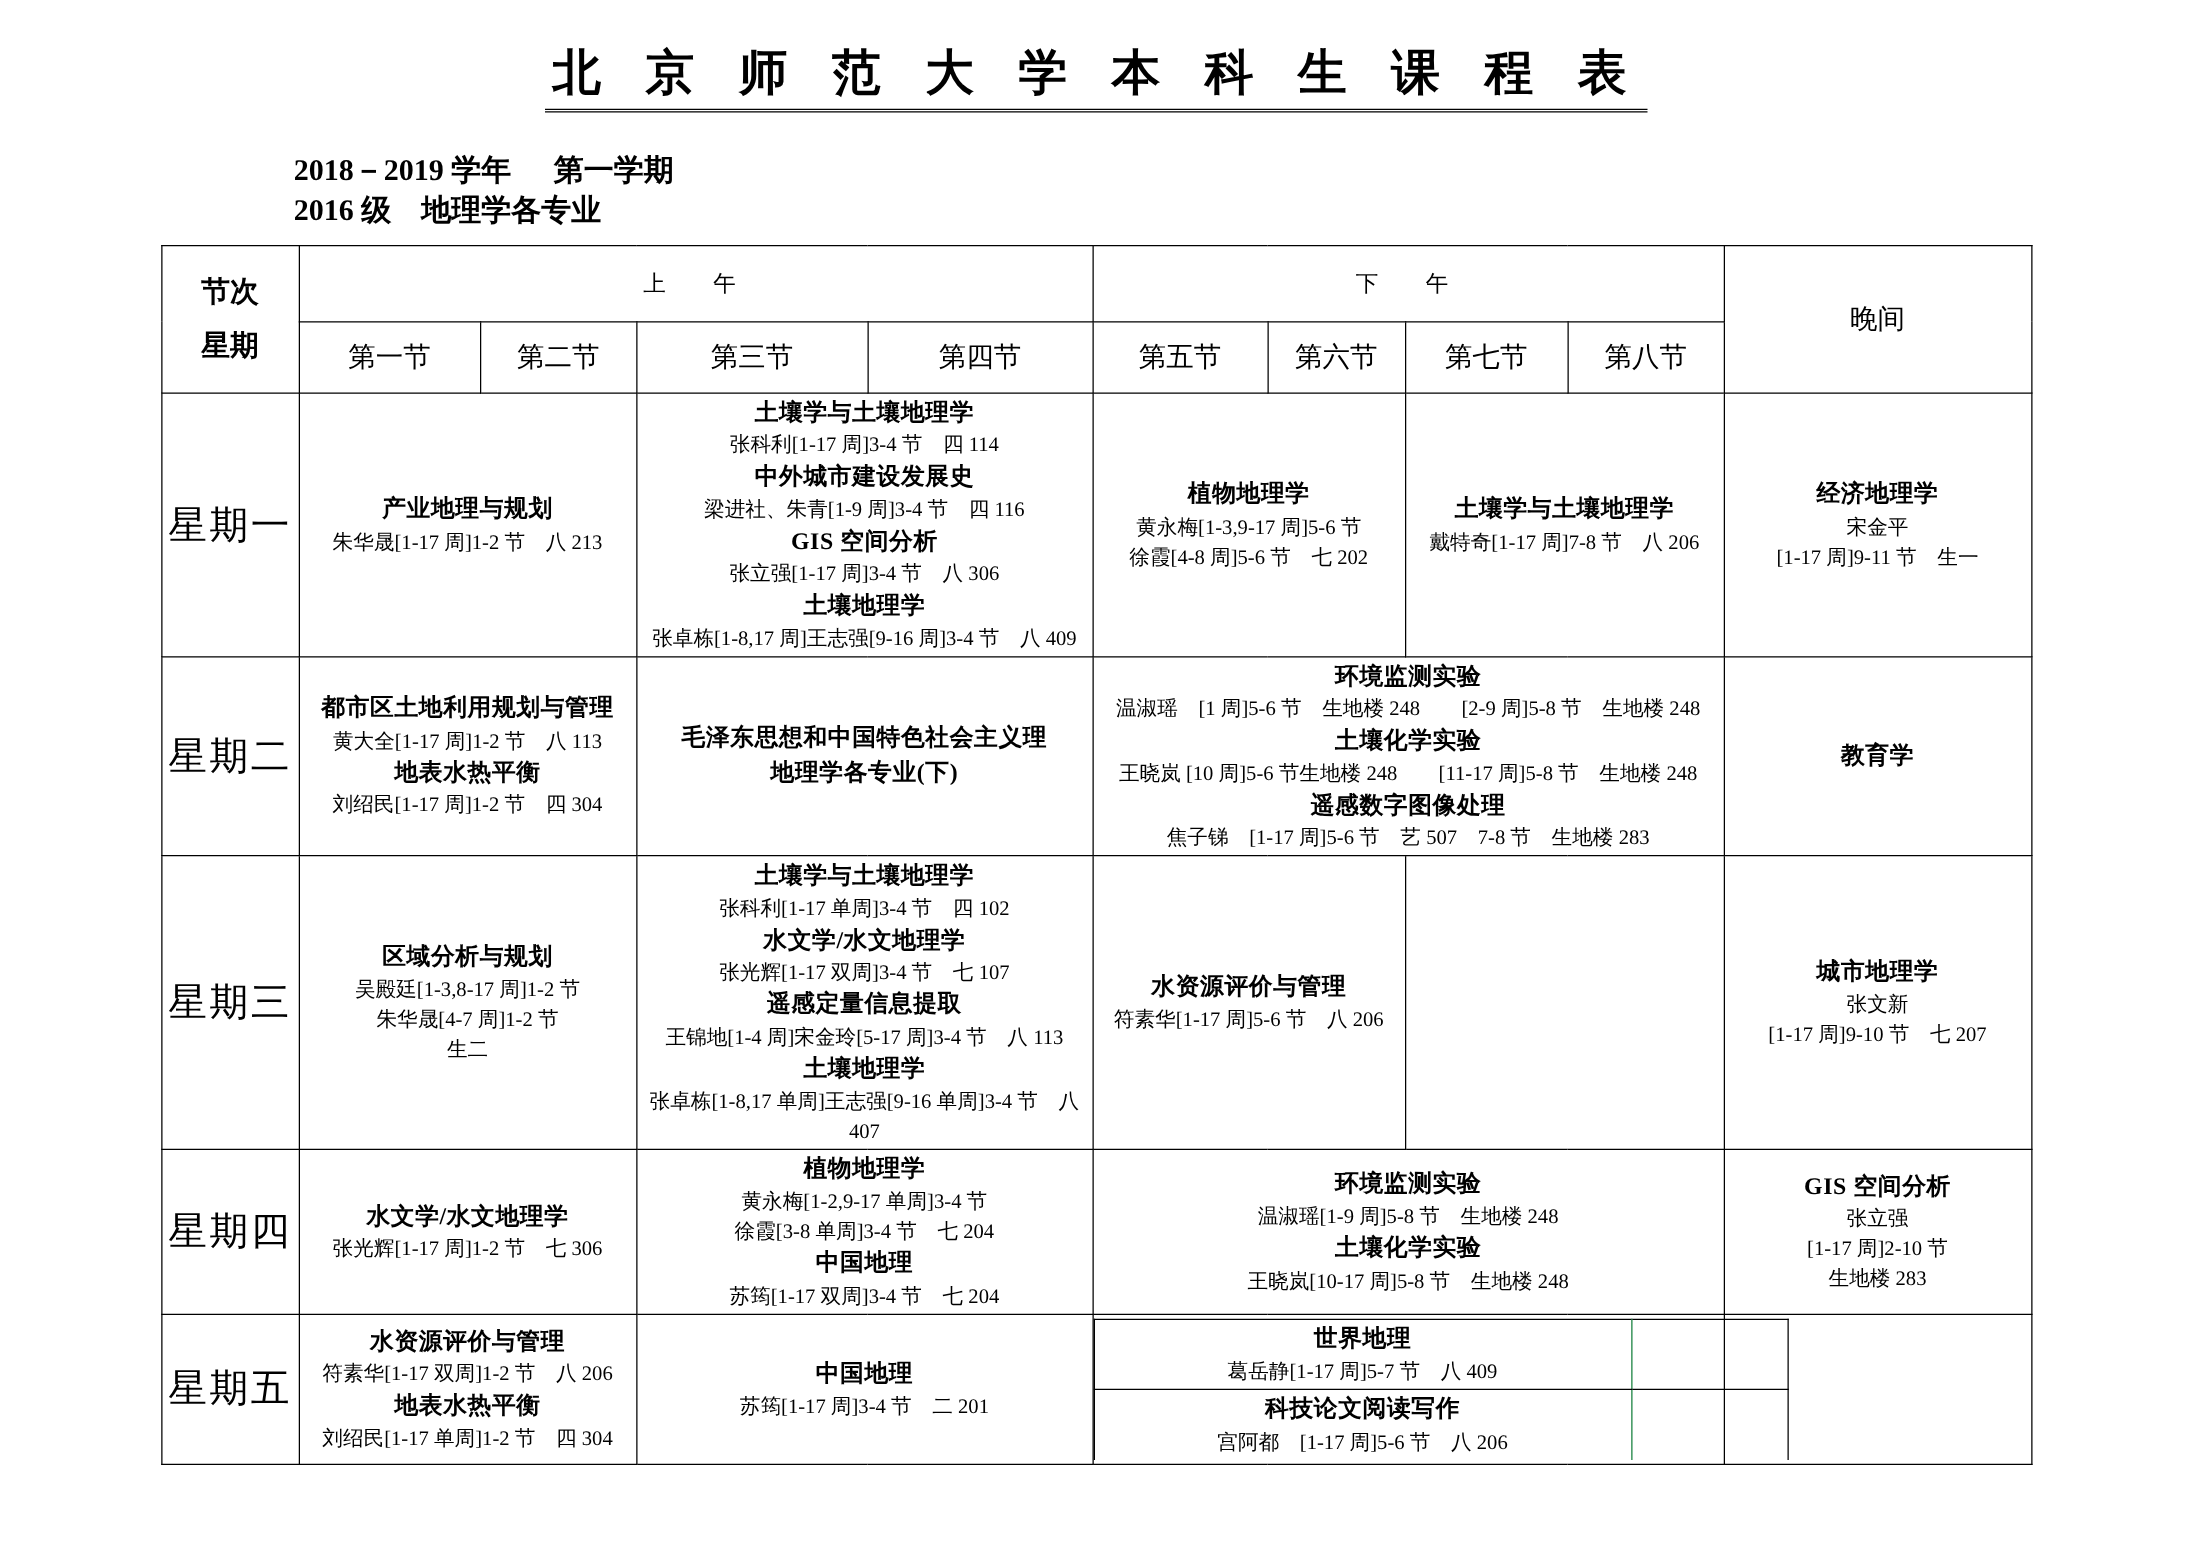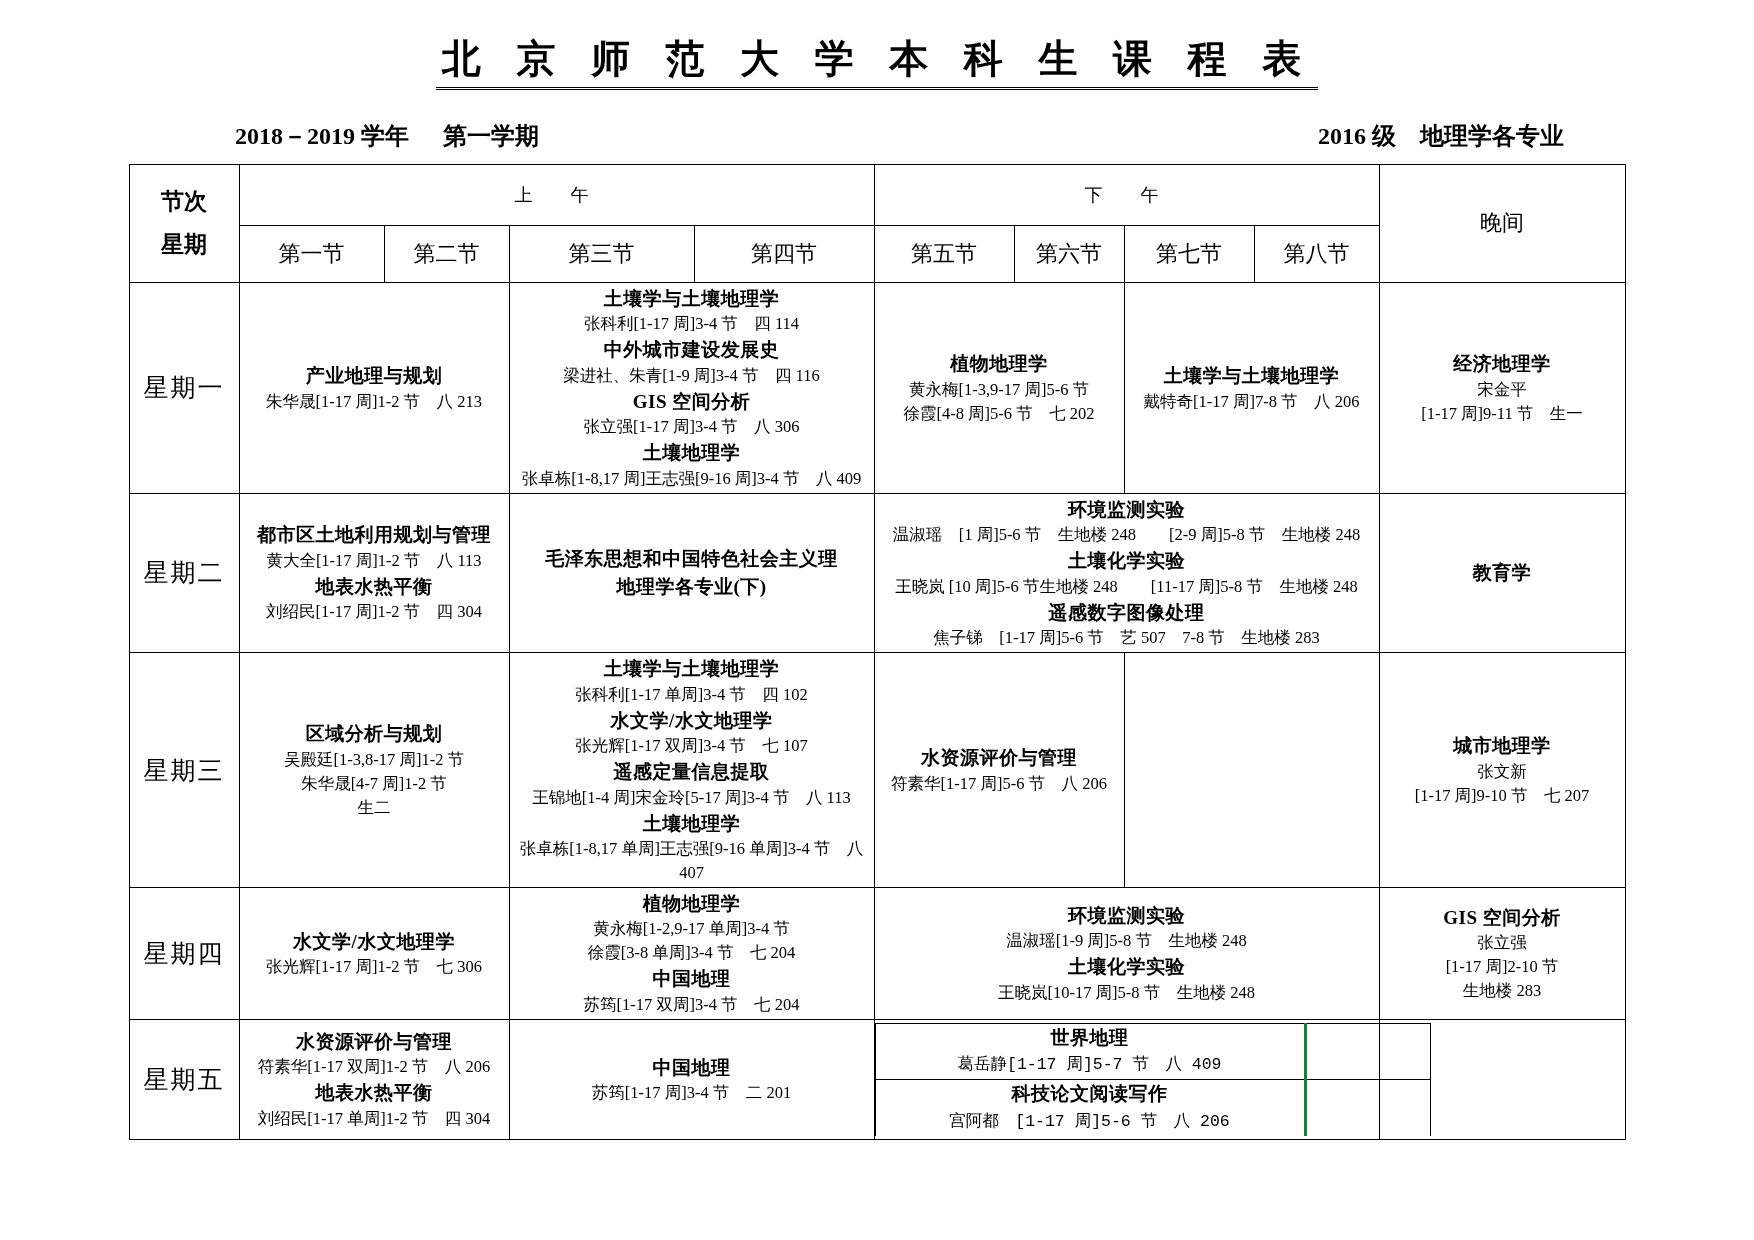--- a/index.html
+++ b/index.html
@@ -35,20 +35,21 @@
   }
   
   .subtitle-row{
     display:flex;
     justify-content:space-between;
     margin:30px 190px 12px 235px;
     font-size:24px;
     font-weight:bold;
     font-family:"Liberation Serif","DejaVu Serif",serif;
     white-space:nowrap;
+    flex-direction:column;
   }
   .subtitle-left span.sep{display:inline-block;width:34px;}
   .subtitle-right span.sep{display:inline-block;width:24px;}
 
   
   table.sched{
     border-collapse:collapse;
     margin:0 auto;
     width:1496px;
     table-layout:fixed;
@@ -73,21 +74,21 @@
     letter-spacing:10px;
     padding:14px 0;
     height:56px;
   }
   .hdr-period{
     font-size:22px;
     height:52px;
     padding:8px 0;
   }
   .daycell{
-    font-size:25px;
+    font-size:31px;
     width:110px;
     letter-spacing:2px;
   }
   .cell{
     font-size:16.5px;
     line-height:1.42;
     padding:6px 6px;
   }
   .cname{
     font-weight:bold;
@@ -106,21 +107,21 @@
     width:100%;
     height:100%;
     table-layout:fixed;
   }
   .nested td{
     border:0;
     border-bottom:1px solid #000;
     padding:6px 4px;
   }
   .nested tr:last-child td{border-bottom:0;}
-  .nested td.vsplit{border-right:3px solid #15803d;font-family:Liberation Mono, monospace;}
+  .nested td.vsplit{border-right:1px solid #15803d;}
   .pad-td{padding:0 !important;vertical-align:top;}
   .empty{}
   .r1{height:200px;}
   .r2{height:130px;}
   .r3{height:208px;}
   .r4{height:112px;}
   .r5{height:120px;}
 </style>
 </head>
 <body>

